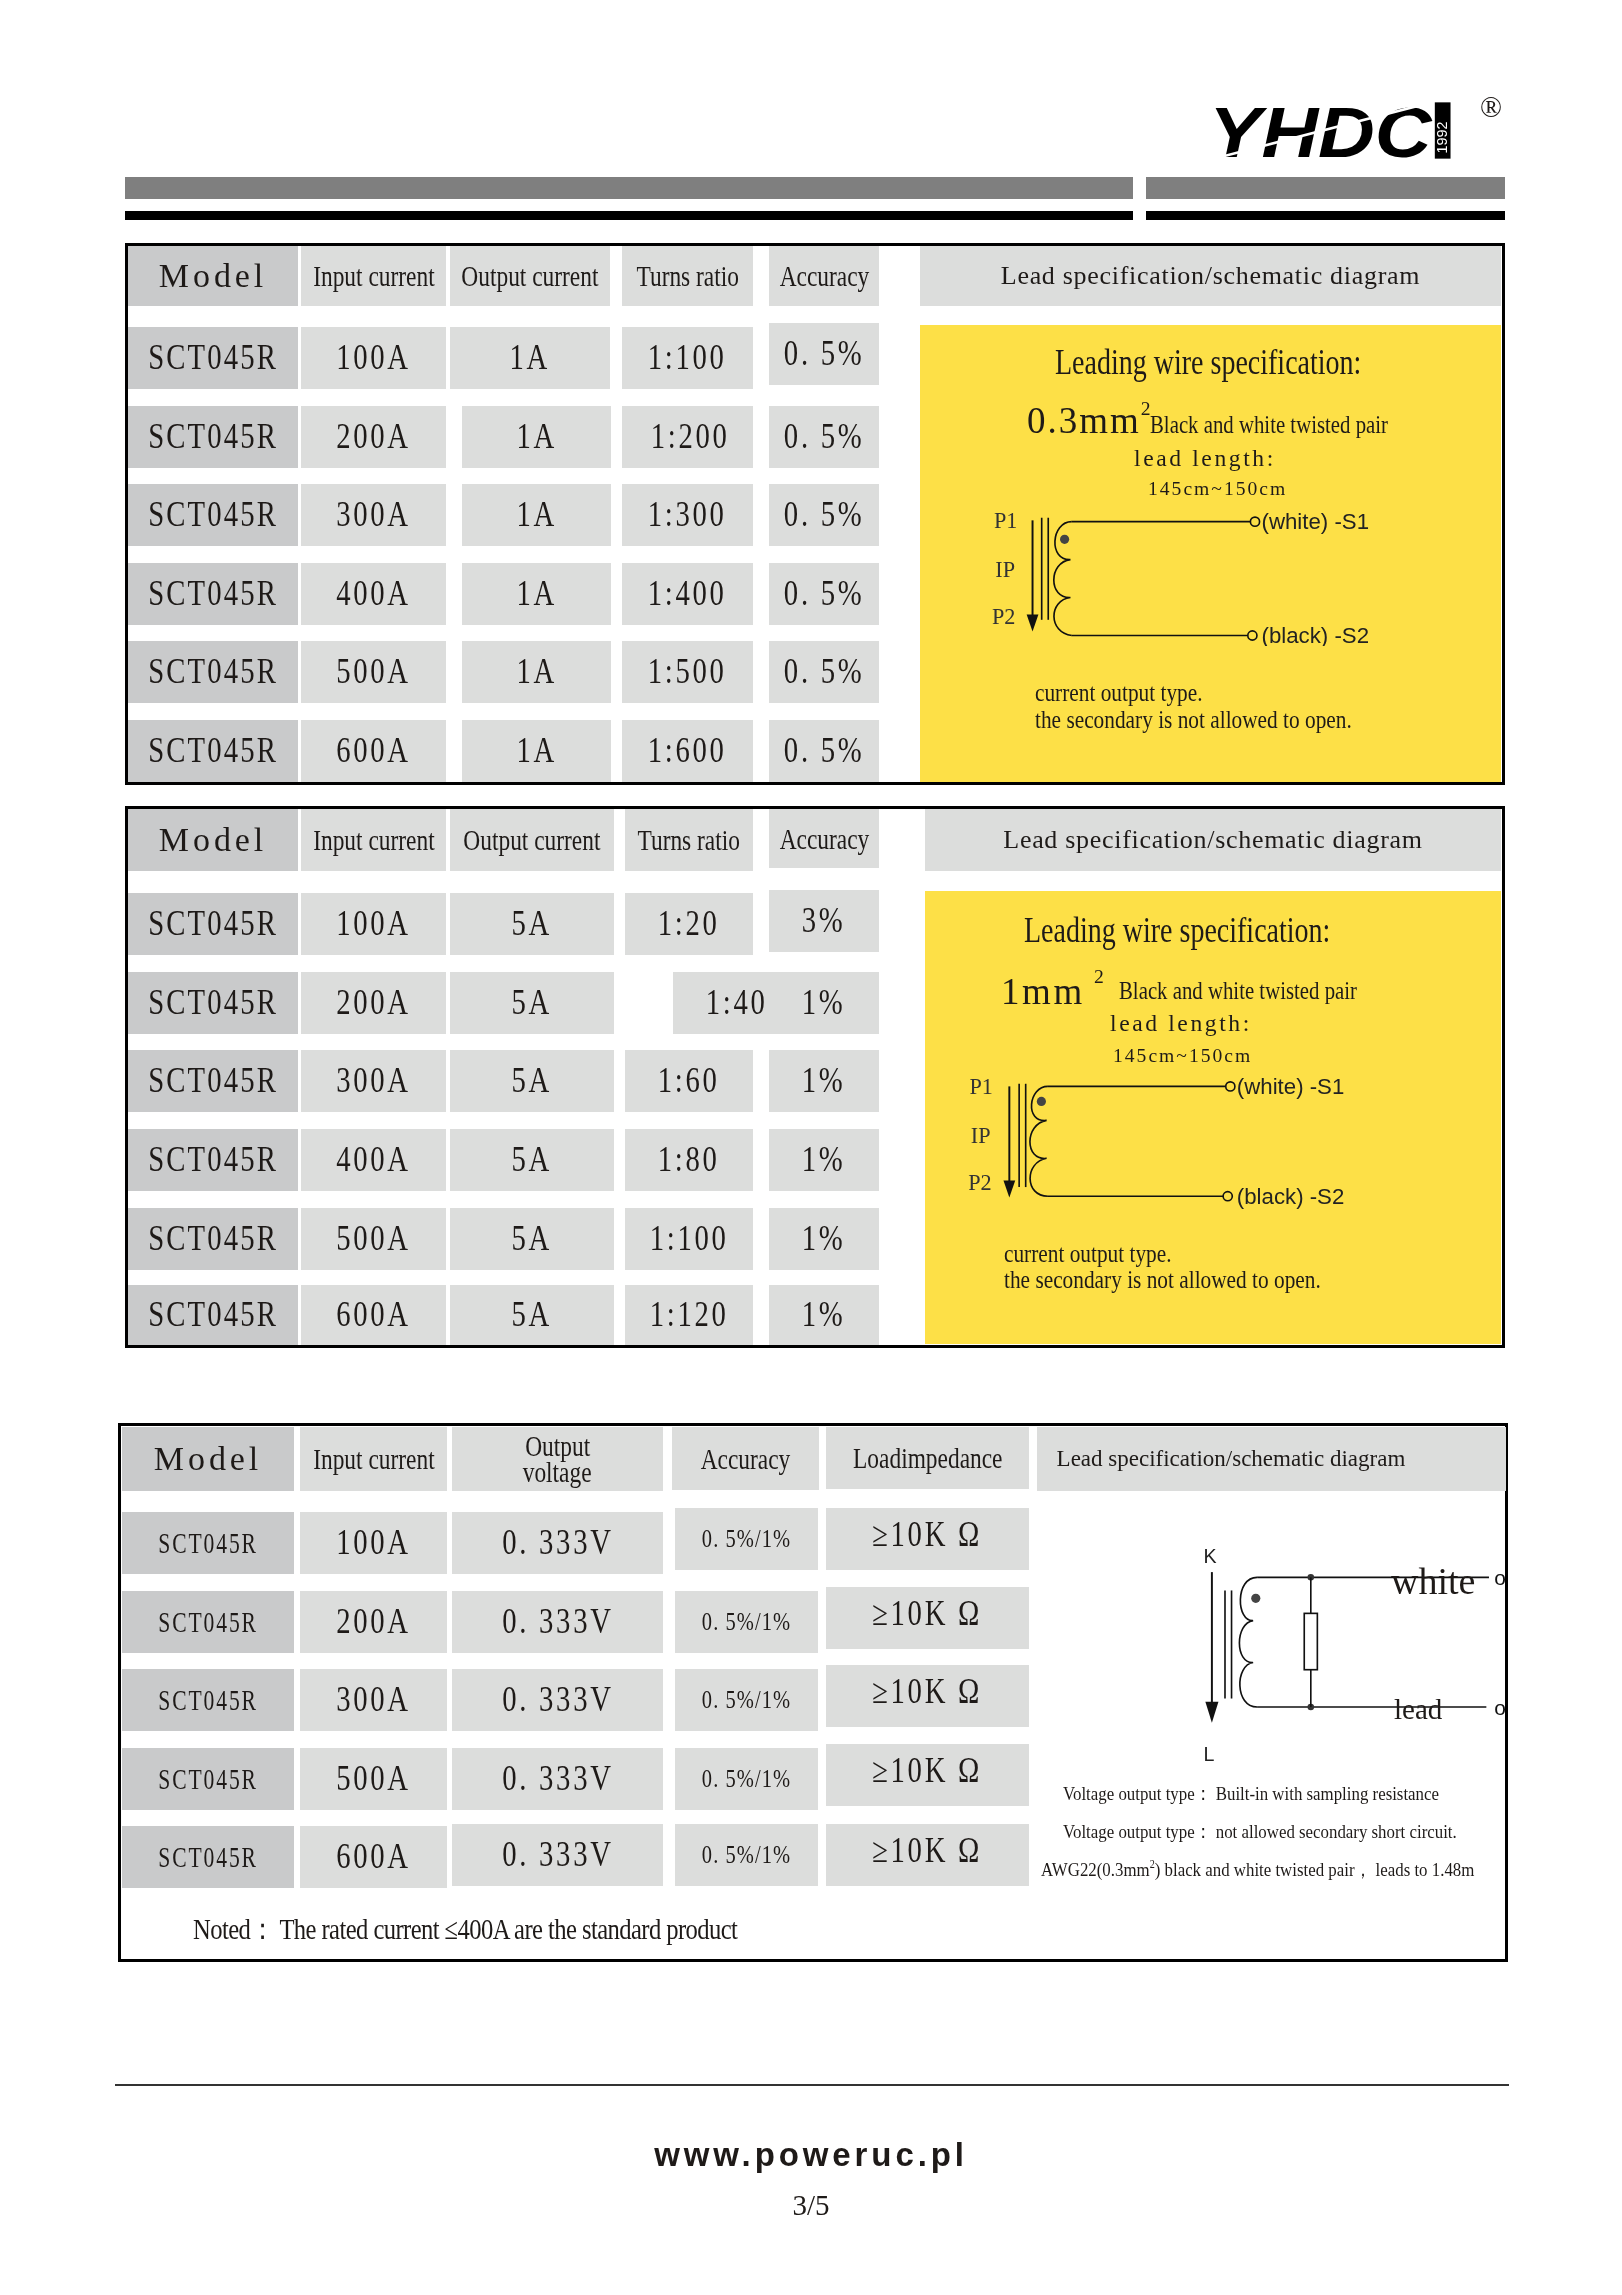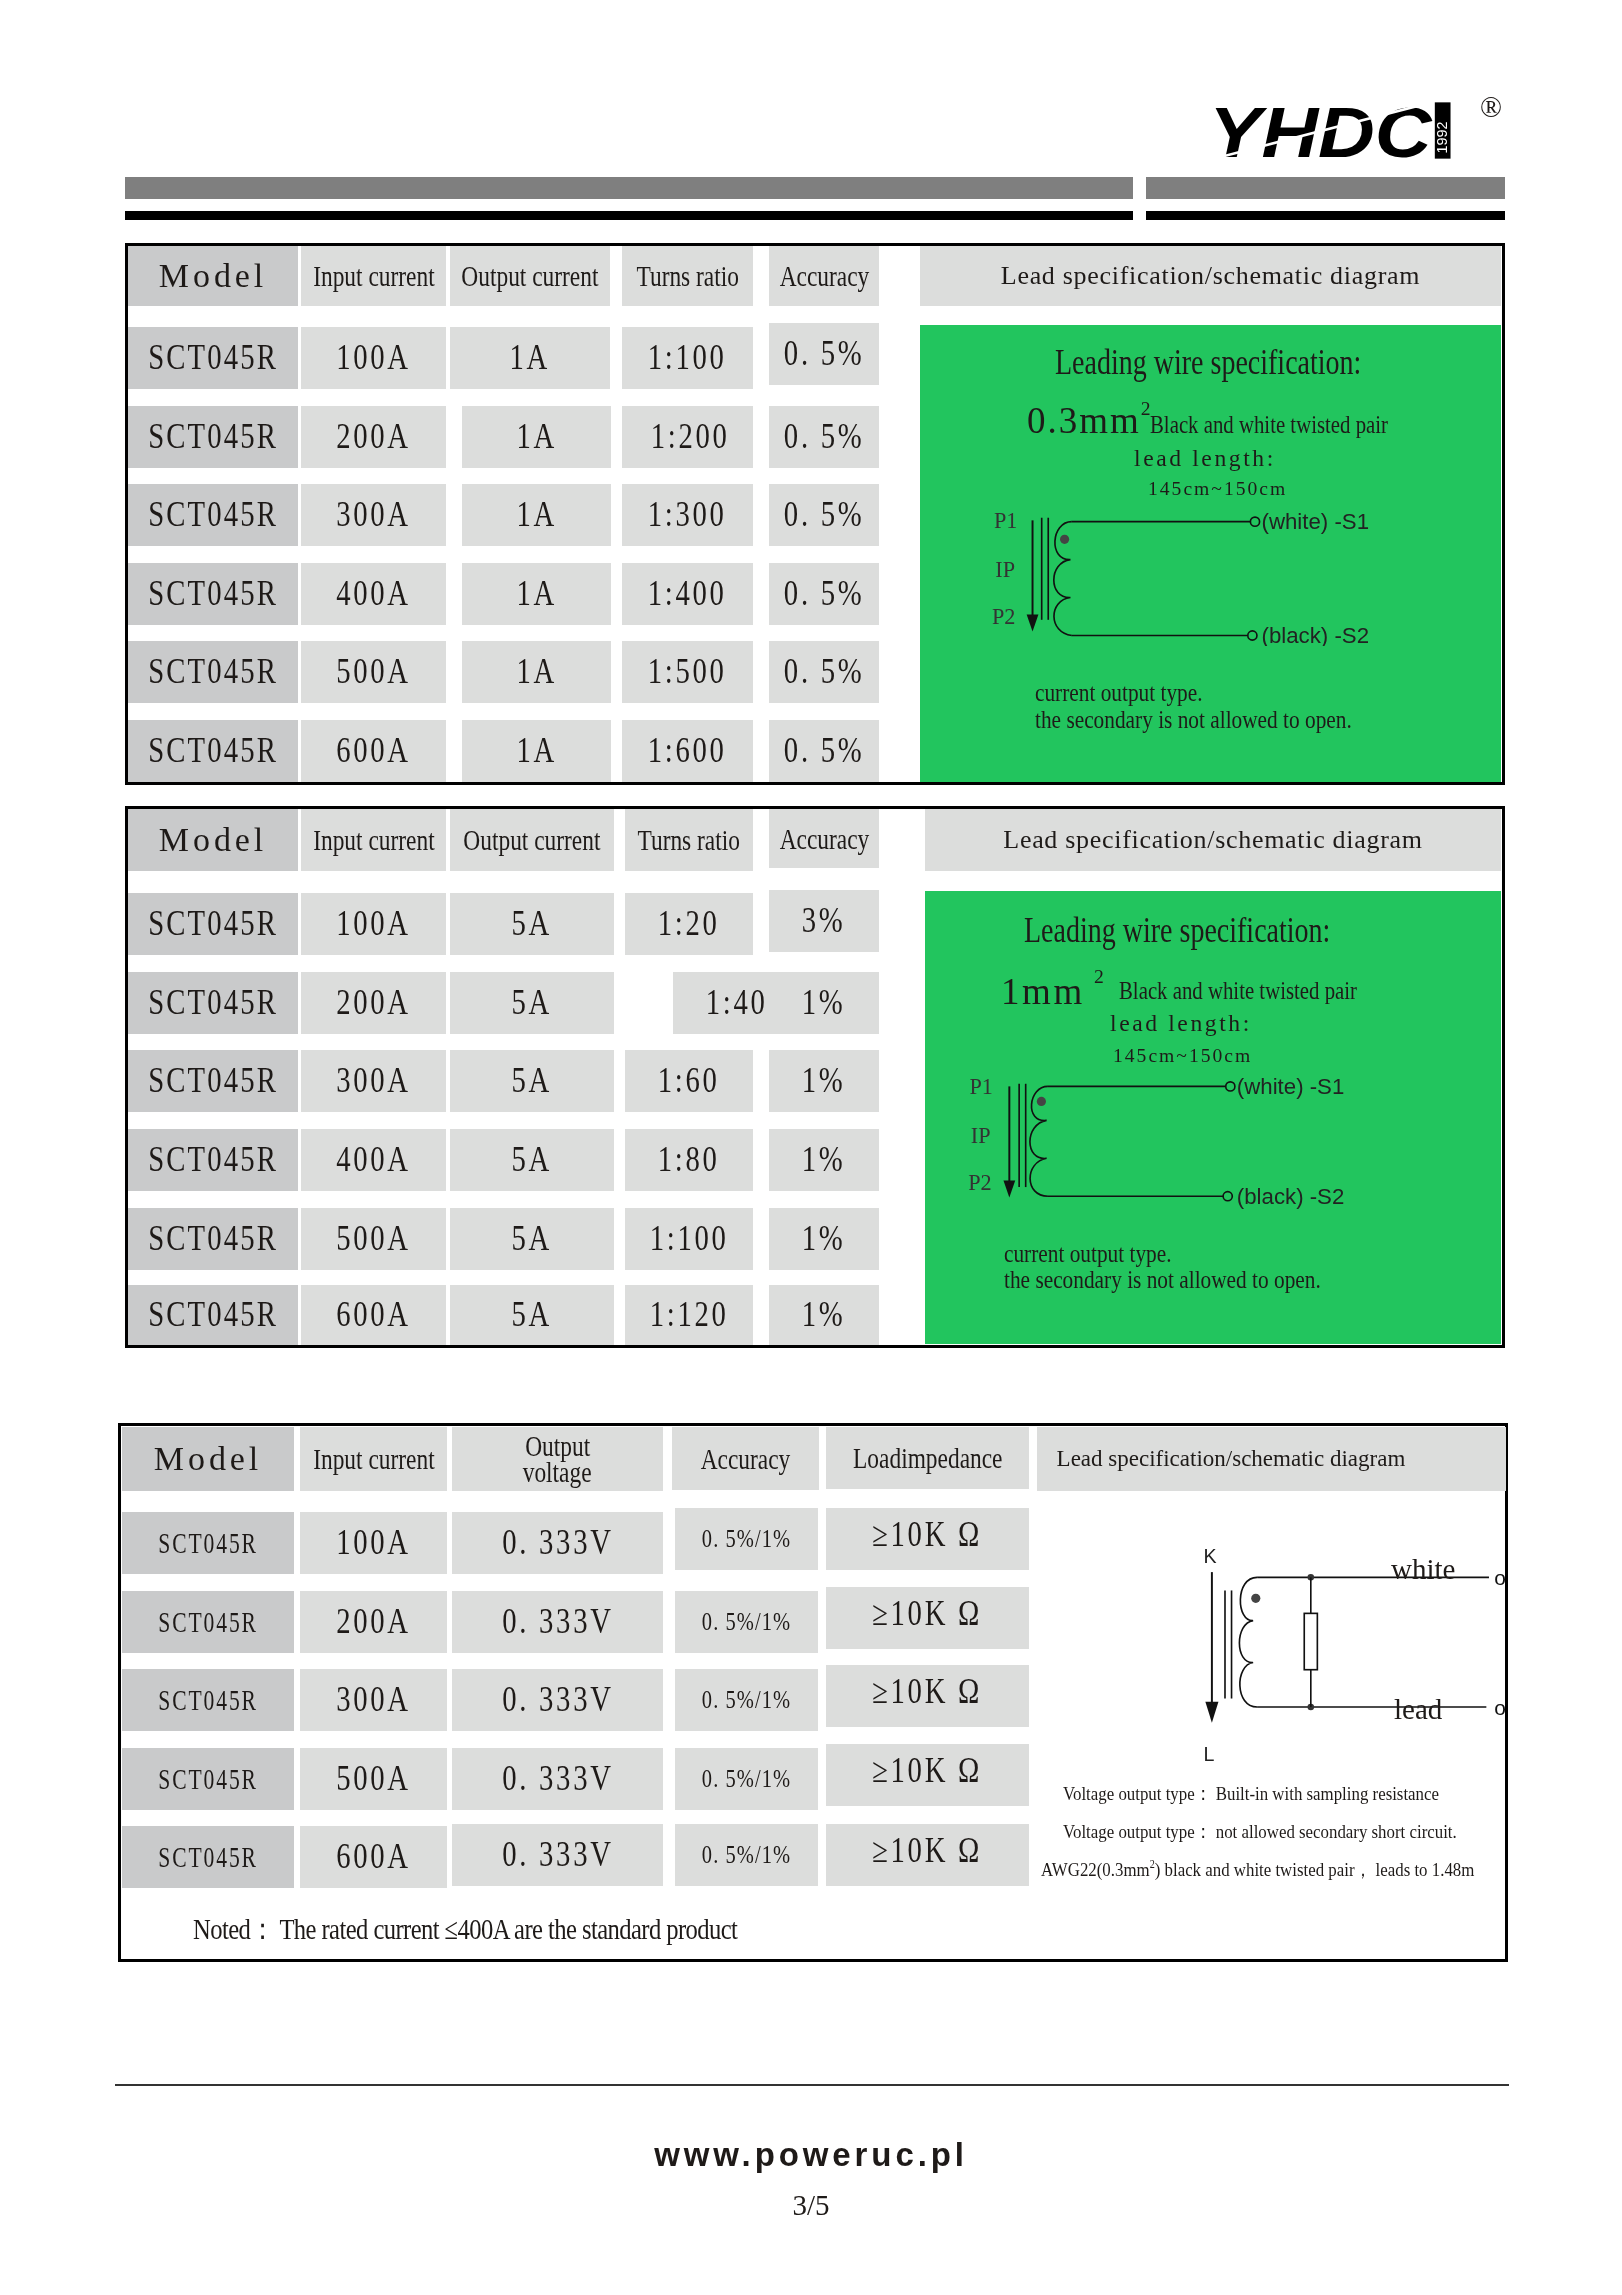--- a/index.html
+++ b/index.html
@@ -21,21 +21,21 @@
 
   .cell { position: absolute; background: #dcdddc; display: flex; align-items: center;
           justify-content: center; text-align: center; box-sizing: border-box; }
   .cell.model { background: #c9cacb; }
   .hdr-text { font-size: 30px; transform: scaleX(0.78); white-space: nowrap; }
   .hdr-model { font-size: 34px; letter-spacing: 3.9px; }
   .val { font-size: 35px; letter-spacing: 3.3px; transform: scaleX(0.82); white-space: nowrap; }
   .val-model { font-size: 35px; letter-spacing: 2.6px; transform: scaleX(0.82); white-space: nowrap; }
   .lead-hdr { font-size: 26px; letter-spacing: 0.7px; }
 
-  .panel { position: absolute; background: #22c55e; }
+  .panel { position: absolute; background: #fde047; }
   .txt { position: absolute; white-space: nowrap; }
   .cond { transform-origin: left center; }
 
   .footer-line { left: 115px; top: 2084px; width: 1394px; height: 2px; background: #333; }
   .url { left: 0; width: 1622px; top: 2136px; text-align: center;
          font-family: "Liberation Sans", sans-serif; font-weight: bold; font-size: 33px; letter-spacing: 3.9px; }
   .page { left: 0; width: 1622px; top: 2189px; text-align: center; font-size: 29px; }
 </style>
 </head>
 <body>
@@ -485,21 +485,21 @@
     <line x1="336" y1="60" x2="690" y2="60" stroke="#111" stroke-width="2.5"></line>
     <line x1="336" y1="258" x2="686" y2="258" stroke="#111" stroke-width="2.5"></line>
     <circle cx="418" cy="60" r="5" fill="#333"></circle>
     <circle cx="418" cy="258" r="5" fill="#333"></circle>
     <line x1="418" y1="60" x2="418" y2="115" stroke="#111" stroke-width="2.5"></line>
     <rect x="408" y="115" width="20" height="86" fill="none" stroke="#111" stroke-width="2.5"></rect>
     <line x1="418" y1="201" x2="418" y2="258" stroke="#111" stroke-width="2.5"></line>
     <text x="698" y="72" font-family="Liberation Sans, sans-serif" font-size="32" fill="#111">o</text>
     <text x="698" y="270" font-family="Liberation Sans, sans-serif" font-size="32" fill="#111">o</text>
   </svg>
-  <div class="txt" style="left:1269px;top:126px;font-size:29px;">white</div>
+  <div class="txt" style="left:1269px;top:132px;font-size:38px;">white</div>
   <div class="txt" style="left:1272px;top:266px;font-size:29px;">lead</div>
   <div class="txt cond" style="left:941px;top:353px;font-size:19.6px;transform:scaleX(0.86);">Voltage output type： Built-in with sampling resistance</div>
   <div class="txt cond" style="left:941px;top:391px;font-size:19.6px;transform:scaleX(0.86);">Voltage output type： not allowed secondary short circuit.</div>
   <div class="txt cond" style="left:919px;top:429px;font-size:19.6px;transform:scaleX(0.86);">
     <span>AWG22(0.3mm</span><sup style="font-size:11.8px;">2</sup><span>) black and white twisted pair， leads to 1.48m</span>
   </div>
 
   <div class="txt cond" style="left:71px;top:482px;font-size:30px;transform:scaleX(0.82);letter-spacing:-0.7px;">Noted： The rated current ≤400A are the standard product</div>
 </div>
 

